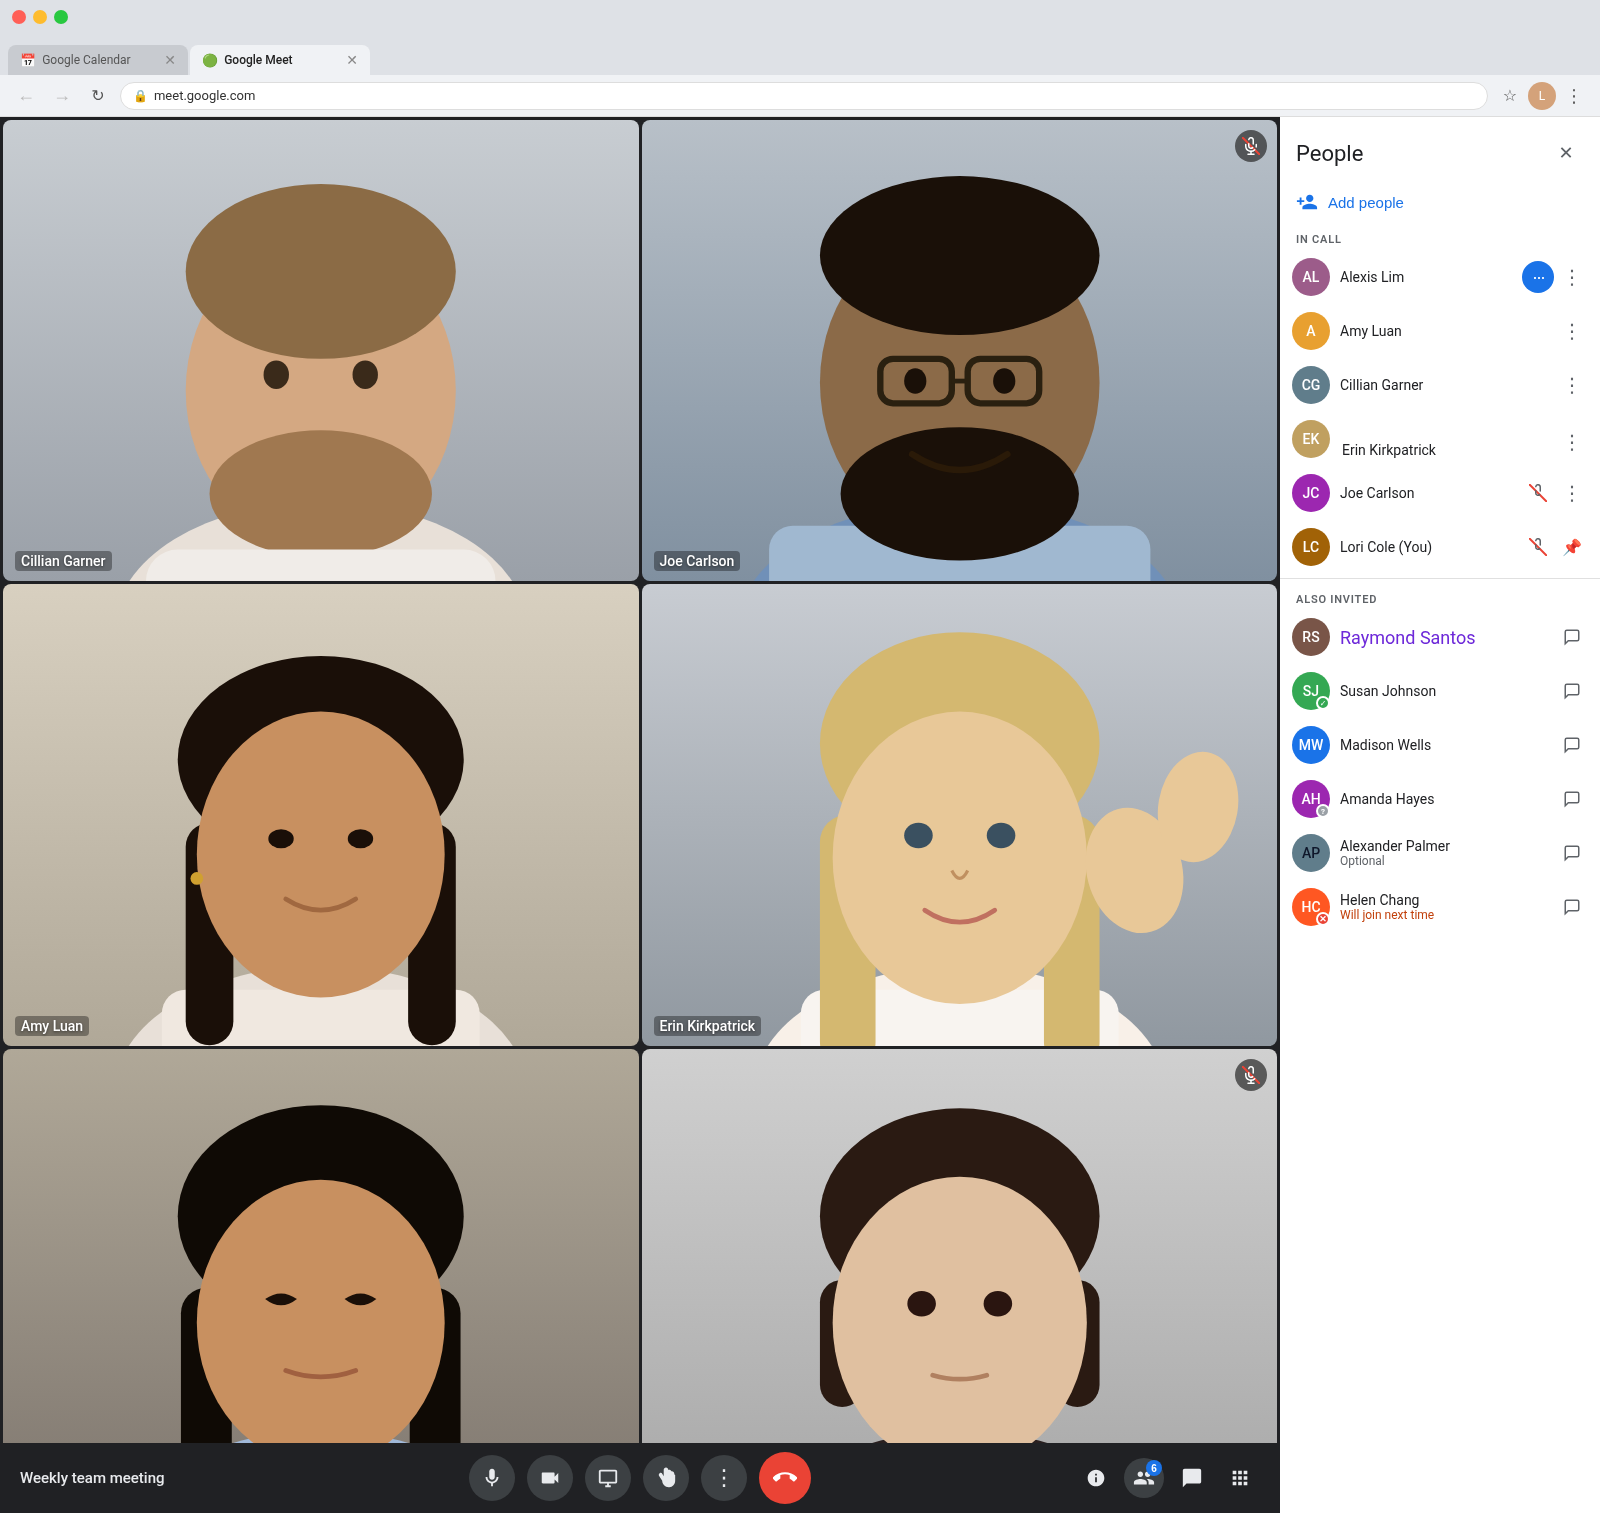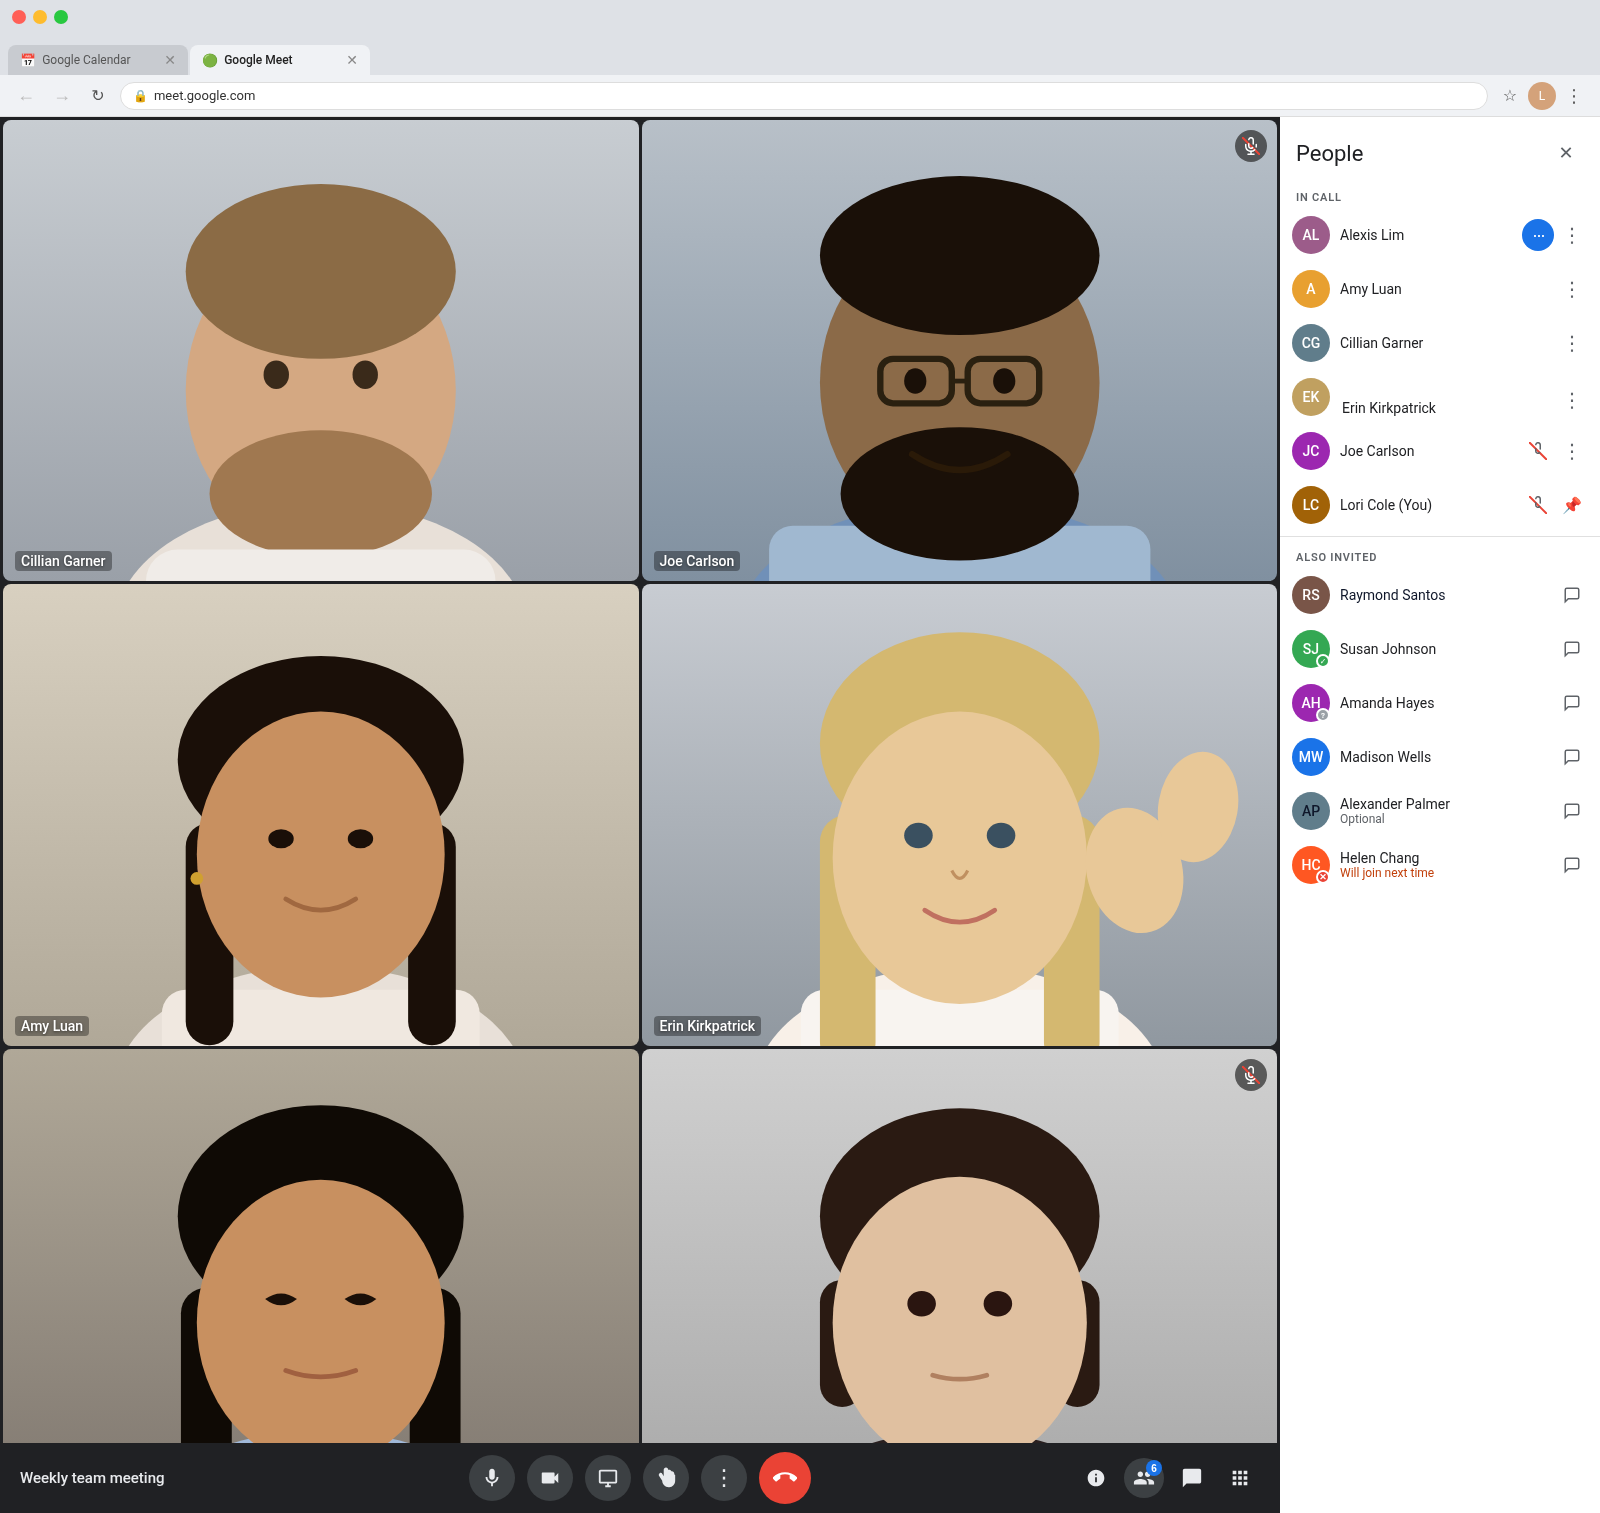--- a/index.html
+++ b/index.html
@@ -222,20 +222,26 @@
 
   <div style="width:320px;background:#fff;display:flex;flex-direction:column;overflow:hidden;">
 
     <div style="display:flex;align-items:center;justify-content:space-between;padding:18px 16px 10px;">
       <span style="font-size:22px;font-weight:400;color:#202124;">People</span>
       <button style="width:36px;height:36px;border-radius:50%;border:none;background:transparent;cursor:pointer;display:flex;align-items:center;justify-content:center;font-size:18px;color:#5f6368;">
         <span>✕</span>
       </button>
     </div>
 
+    <button style="display:flex;align-items:center;gap:10px;padding:10px 16px;cursor:pointer;border:none;background:transparent;width:100%;text-align:left;">
+      <svg width="22" height="22" viewBox="0 0 24 24" fill="#1a73e8">
+        <path d="M15 12c2.21 0 4-1.79 4-4s-1.79-4-4-4-4 1.79-4 4 1.79 4 4 4zm-9-2V7H4v3H1v2h3v3h2v-3h3v-2H6zm9 4c-2.67 0-8 1.34-8 4v2h16v-2c0-2.66-5.33-4-8-4z"></path>
+      </svg>
+      <span style="font-size:15px;color:#1a73e8;font-weight:500;">Add people</span>
+    </button>
 
     <div style="overflow-y:auto;flex:1;">
 
       <div style="font-size:11px;font-weight:600;color:#5f6368;letter-spacing:0.8px;padding:10px 16px 4px;text-transform:uppercase;">IN CALL</div>
 
       <div style="display:flex;align-items:center;padding:8px 12px;gap:10px;">
         <div style="width:38px;height:38px;border-radius:50%;overflow:hidden;flex-shrink:0;background:#9c5c8a;display:flex;align-items:center;justify-content:center;color:#fff;font-size:14px;font-weight:500;">AL</div>
         <div style="flex:1;">
           <div style="font-size:14px;color:#202124;">Alexis Lim</div>
         </div>
@@ -307,21 +313,21 @@
         </div>
       </div>
 
       <div style="height:1px;background:#e0e0e0;margin:4px 0;"></div>
 
       <div style="font-size:11px;font-weight:600;color:#5f6368;letter-spacing:0.8px;padding:10px 16px 4px;text-transform:uppercase;">ALSO INVITED</div>
 
       <div style="display:flex;align-items:center;padding:8px 12px;gap:10px;">
         <div style="width:38px;height:38px;border-radius:50%;overflow:hidden;flex-shrink:0;background:#795548;display:flex;align-items:center;justify-content:center;color:#fff;font-size:14px;font-weight:500;">RS</div>
         <div style="flex:1;">
-          <div style="font-size:14px;color:#0f172a;">Raymond Santos</div>
+          <div style="font-size:18px;color:#6d28d9;">Raymond Santos</div>
         </div>
         <button style="width:32px;height:32px;border-radius:50%;border:none;background:transparent;cursor:pointer;display:flex;align-items:center;justify-content:center;">
           <svg width="18" height="18" viewBox="0 0 24 24" fill="none" stroke="#5f6368" stroke-width="2">
             <path d="M21 15a2 2 0 0 1-2 2H7l-4 4V5a2 2 0 0 1 2-2h14a2 2 0 0 1 2 2z"></path>
           </svg>
         </button>
       </div>
 
       <div style="display:flex;align-items:center;padding:8px 12px;gap:10px;">
         <div style="position:relative;flex-shrink:0;">
@@ -332,47 +338,47 @@
           <div style="font-size:14px;color:#202124;">Susan Johnson</div>
         </div>
         <button style="width:32px;height:32px;border-radius:50%;border:none;background:transparent;cursor:pointer;display:flex;align-items:center;justify-content:center;">
           <svg width="18" height="18" viewBox="0 0 24 24" fill="none" stroke="#5f6368" stroke-width="2">
             <path d="M21 15a2 2 0 0 1-2 2H7l-4 4V5a2 2 0 0 1 2-2h14a2 2 0 0 1 2 2z"></path>
           </svg>
         </button>
       </div>
 
       <div style="display:flex;align-items:center;padding:8px 12px;gap:10px;">
+        <div style="width:38px;height:38px;border-radius:50%;overflow:hidden;flex-shrink:0;background:#1a73e8;display:flex;align-items:center;justify-content:center;color:#fff;font-size:14px;font-weight:500;">MW</div>
+        <div style="flex:1;">
+          <div style="font-size:14px;color:#202124;">Madison Wells</div>
+        </div>
+        <button style="width:32px;height:32px;border-radius:50%;border:none;background:transparent;cursor:pointer;display:flex;align-items:center;justify-content:center;">
+          <svg width="18" height="18" viewBox="0 0 24 24" fill="none" stroke="#5f6368" stroke-width="2">
+            <path d="M21 15a2 2 0 0 1-2 2H7l-4 4V5a2 2 0 0 1 2-2h14a2 2 0 0 1 2 2z"></path>
+          </svg>
+        </button>
+      </div>
+
+      <div style="display:flex;align-items:center;padding:8px 12px;gap:10px;">
         <div style="position:relative;flex-shrink:0;">
           <div style="width:38px;height:38px;border-radius:50%;overflow:hidden;background:#9c27b0;display:flex;align-items:center;justify-content:center;color:#fff;font-size:14px;font-weight:500;">AH</div>
           <div style="position:absolute;bottom:0;right:0;width:14px;height:14px;border-radius:50%;background:#9aa0a6;border:2px solid #fff;display:flex;align-items:center;justify-content:center;font-size:8px;color:#fff;font-weight:700;">?</div>
         </div>
         <div style="flex:1;">
           <div style="font-size:14px;color:#202124;">Amanda Hayes</div>
         </div>
         <button style="width:32px;height:32px;border-radius:50%;border:none;background:transparent;cursor:pointer;display:flex;align-items:center;justify-content:center;">
           <svg width="18" height="18" viewBox="0 0 24 24" fill="none" stroke="#5f6368" stroke-width="2">
             <path d="M21 15a2 2 0 0 1-2 2H7l-4 4V5a2 2 0 0 1 2-2h14a2 2 0 0 1 2 2z"></path>
           </svg>
         </button>
       </div>
 
       <div style="display:flex;align-items:center;padding:8px 12px;gap:10px;">
-        <div style="width:38px;height:38px;border-radius:50%;overflow:hidden;flex-shrink:0;background:#1a73e8;display:flex;align-items:center;justify-content:center;color:#fff;font-size:14px;font-weight:500;">MW</div>
-        <div style="flex:1;">
-          <div style="font-size:14px;color:#202124;">Madison Wells</div>
-        </div>
-        <button style="width:32px;height:32px;border-radius:50%;border:none;background:transparent;cursor:pointer;display:flex;align-items:center;justify-content:center;">
-          <svg width="18" height="18" viewBox="0 0 24 24" fill="none" stroke="#5f6368" stroke-width="2">
-            <path d="M21 15a2 2 0 0 1-2 2H7l-4 4V5a2 2 0 0 1 2-2h14a2 2 0 0 1 2 2z"></path>
-          </svg>
-        </button>
-      </div>
-
-      <div style="display:flex;align-items:center;padding:8px 12px;gap:10px;">
         <div style="width:38px;height:38px;border-radius:50%;overflow:hidden;flex-shrink:0;background:#607d8b;display:flex;align-items:center;justify-content:center;color:#0f172a;font-size:14px;font-weight:500;">AP</div>
         <div style="flex:1;">
           <div style="font-size:14px;color:#202124;">Alexander Palmer</div>
           <div style="font-size:12px;color:#5f6368;">Optional</div>
         </div>
         <button style="width:32px;height:32px;border-radius:50%;border:none;background:transparent;cursor:pointer;display:flex;align-items:center;justify-content:center;">
           <svg width="18" height="18" viewBox="0 0 24 24" fill="none" stroke="#5f6368" stroke-width="2">
             <path d="M21 15a2 2 0 0 1-2 2H7l-4 4V5a2 2 0 0 1 2-2h14a2 2 0 0 1 2 2z"></path>
           </svg>
         </button>

